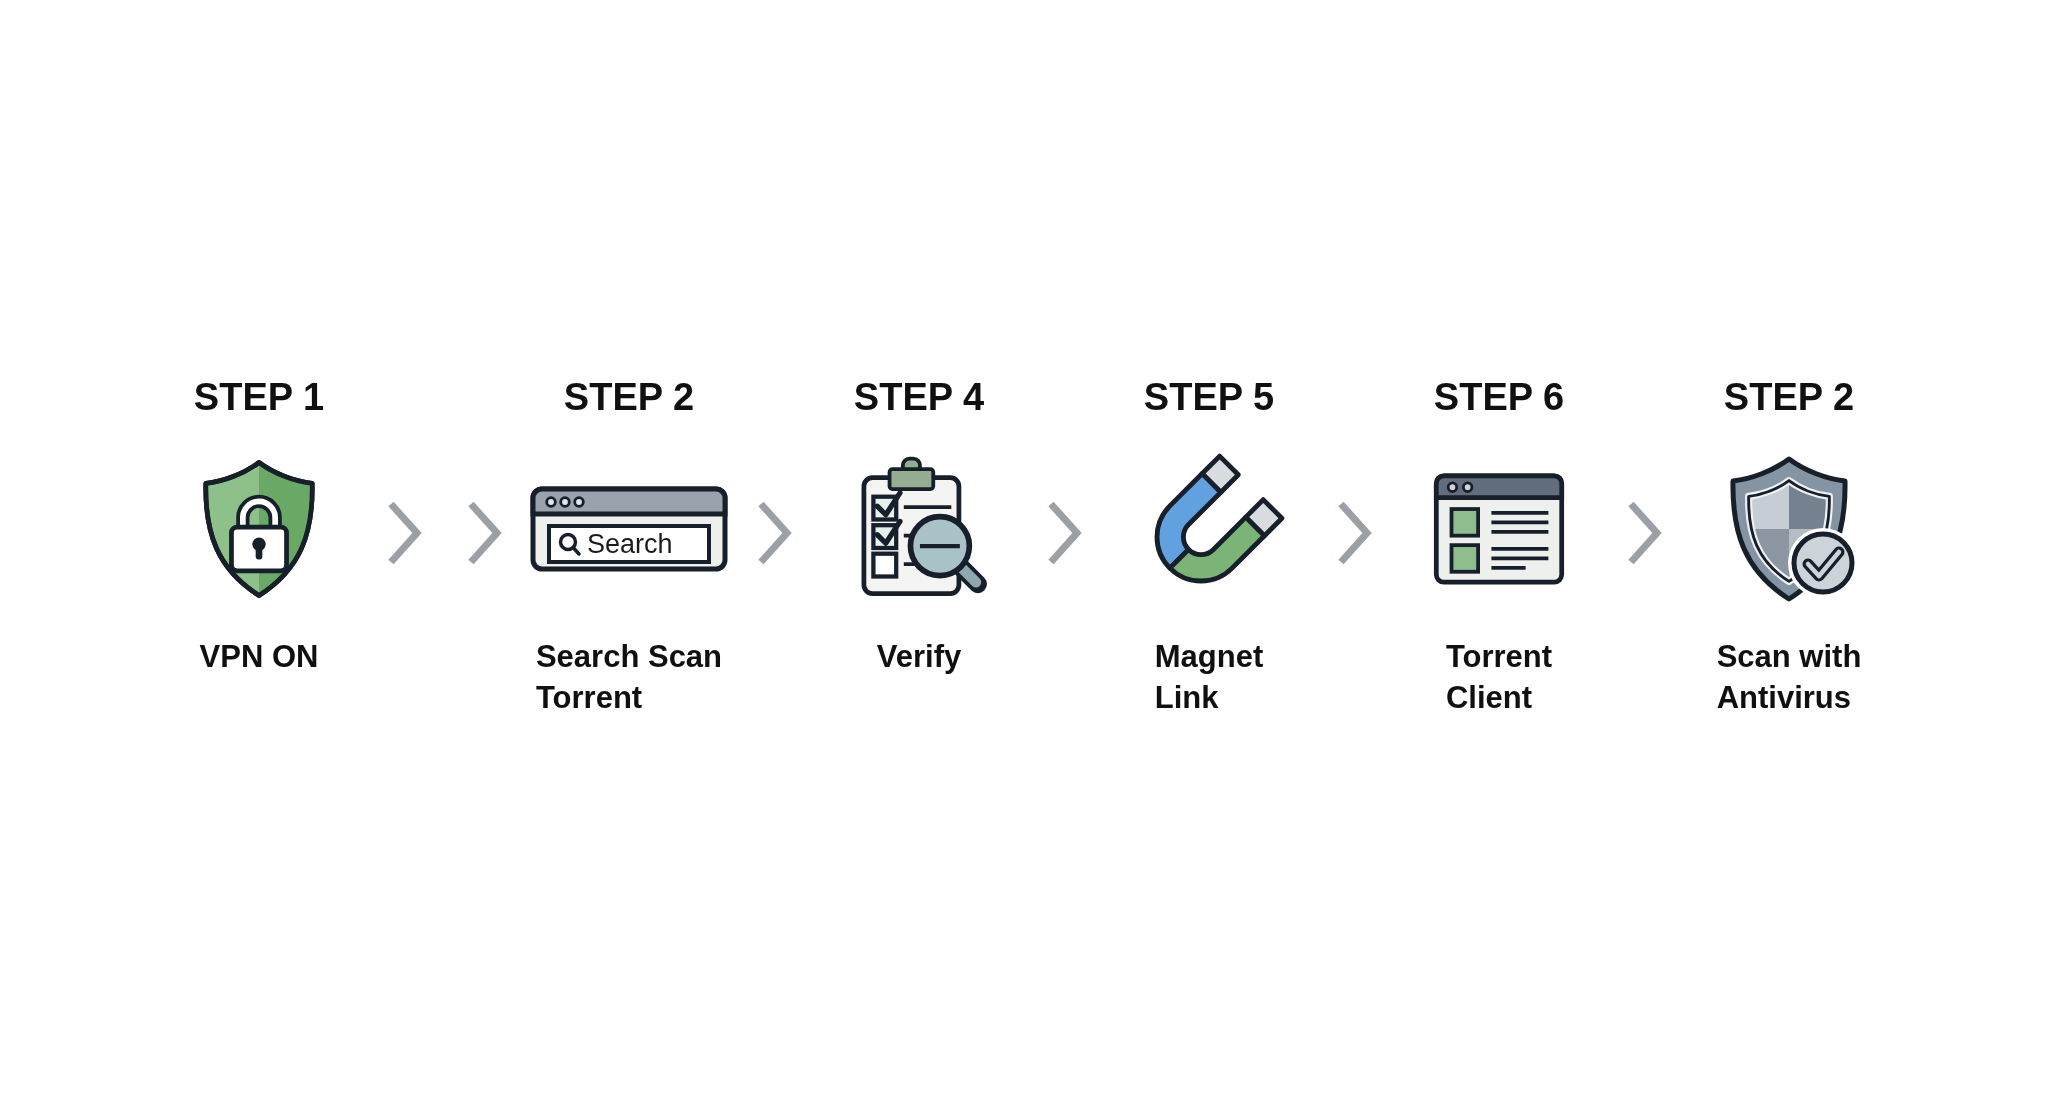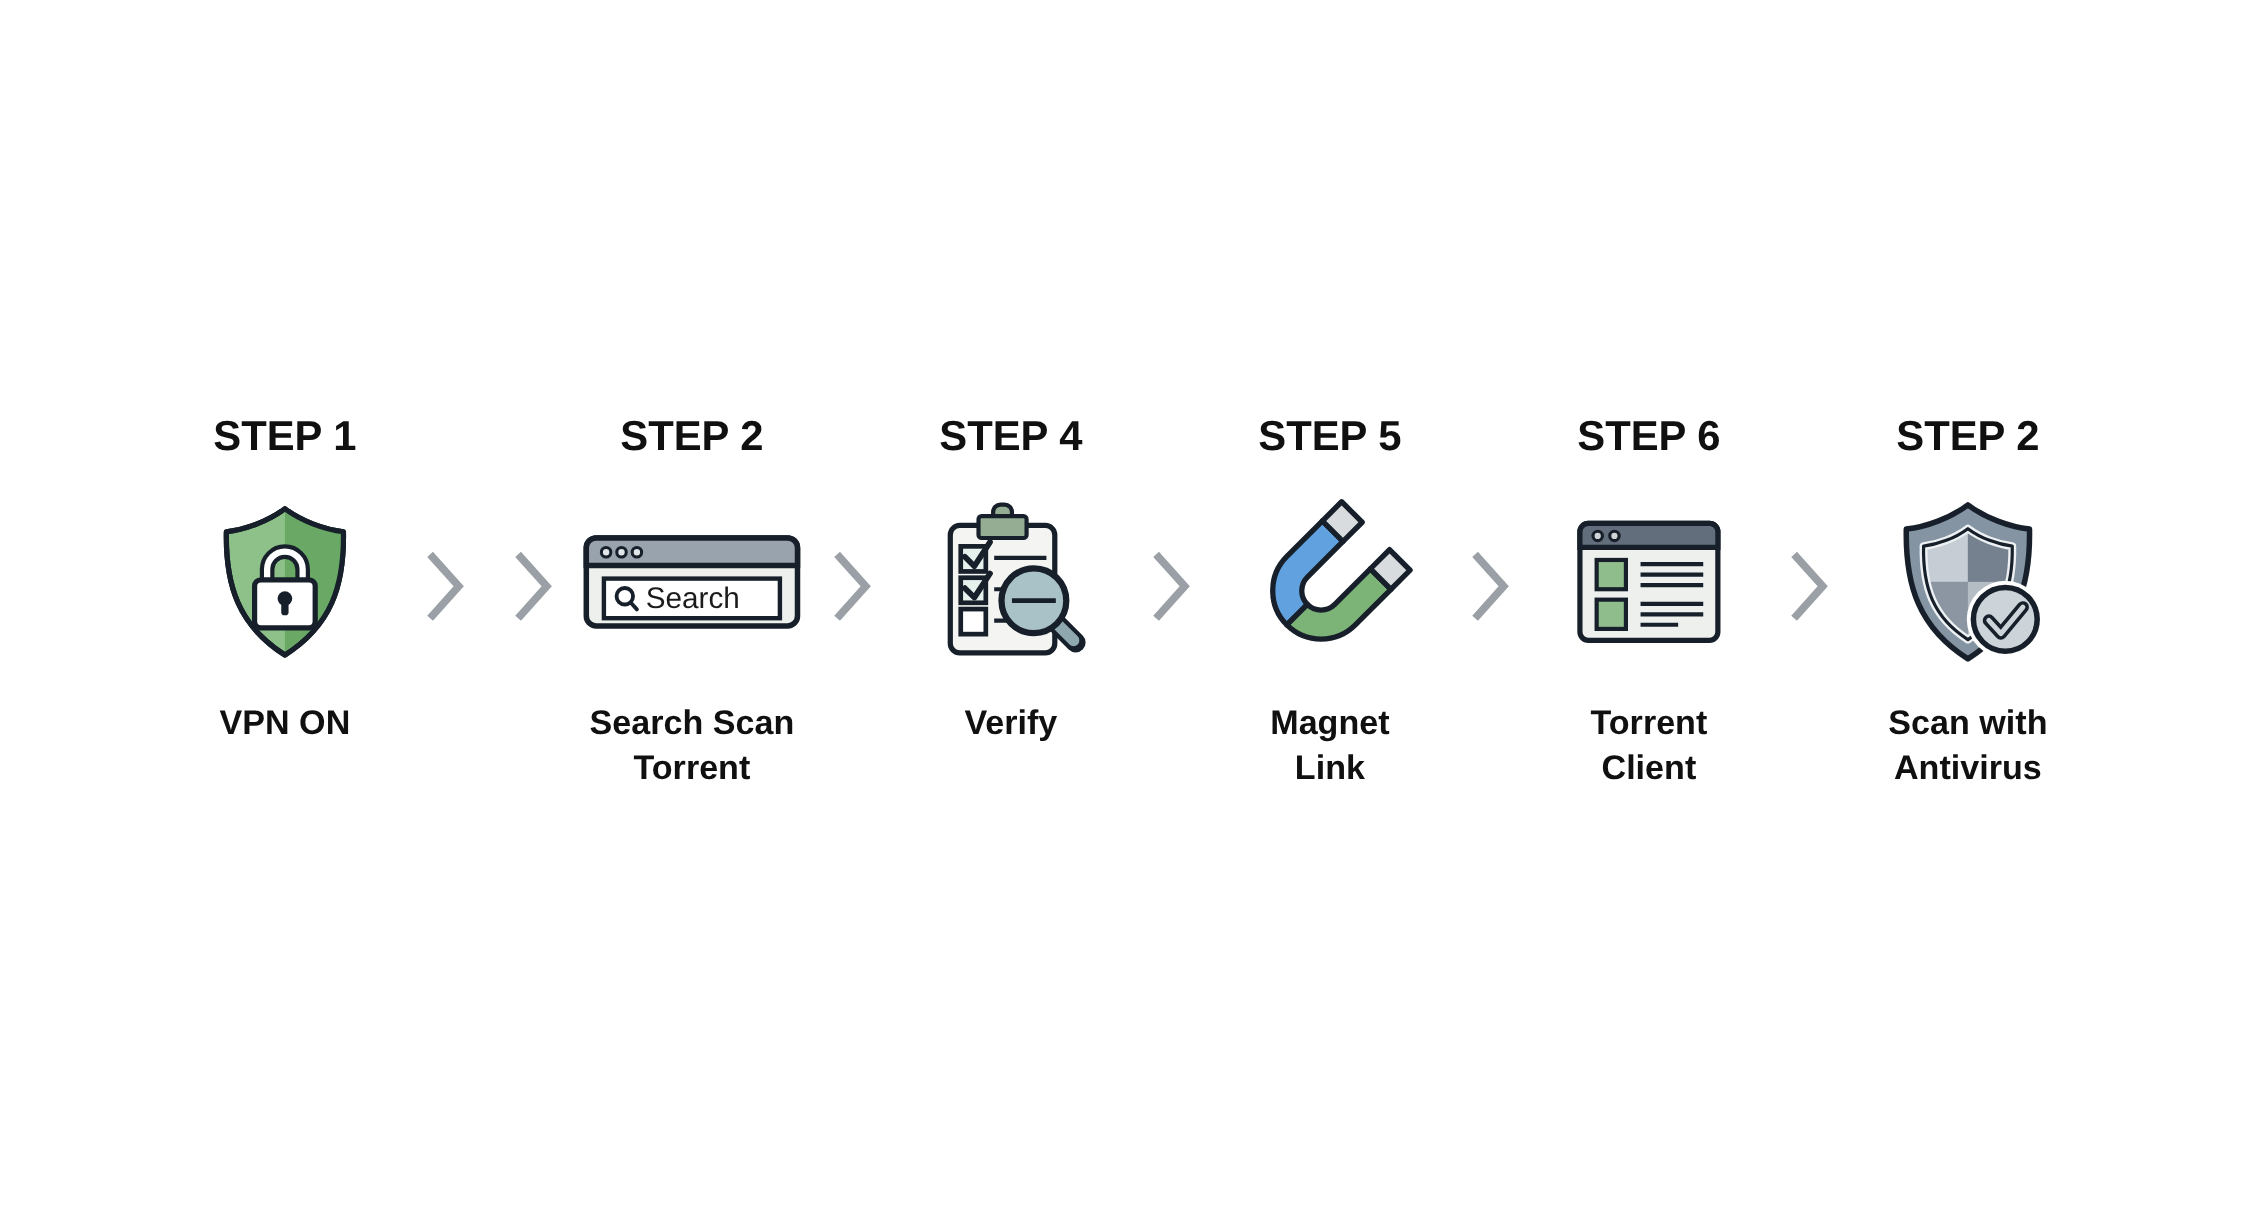--- a/index.html
+++ b/index.html
@@ -44,21 +44,21 @@
     width: 210px;
     display: flex;
     justify-content: center;
   }
   .caption {
     margin-top: 28px;
     font-size: 31px;
     font-weight: 700;
     color: #101010;
     line-height: 1.32;
-    text-align: center;
+    text-align: left;
     white-space: pre-line;
   }
   .chev {
     width: 80px;
     padding-top: 122px;
     display: flex;
     justify-content: center;
     flex-shrink: 0;
   }
   svg { display: block; }

